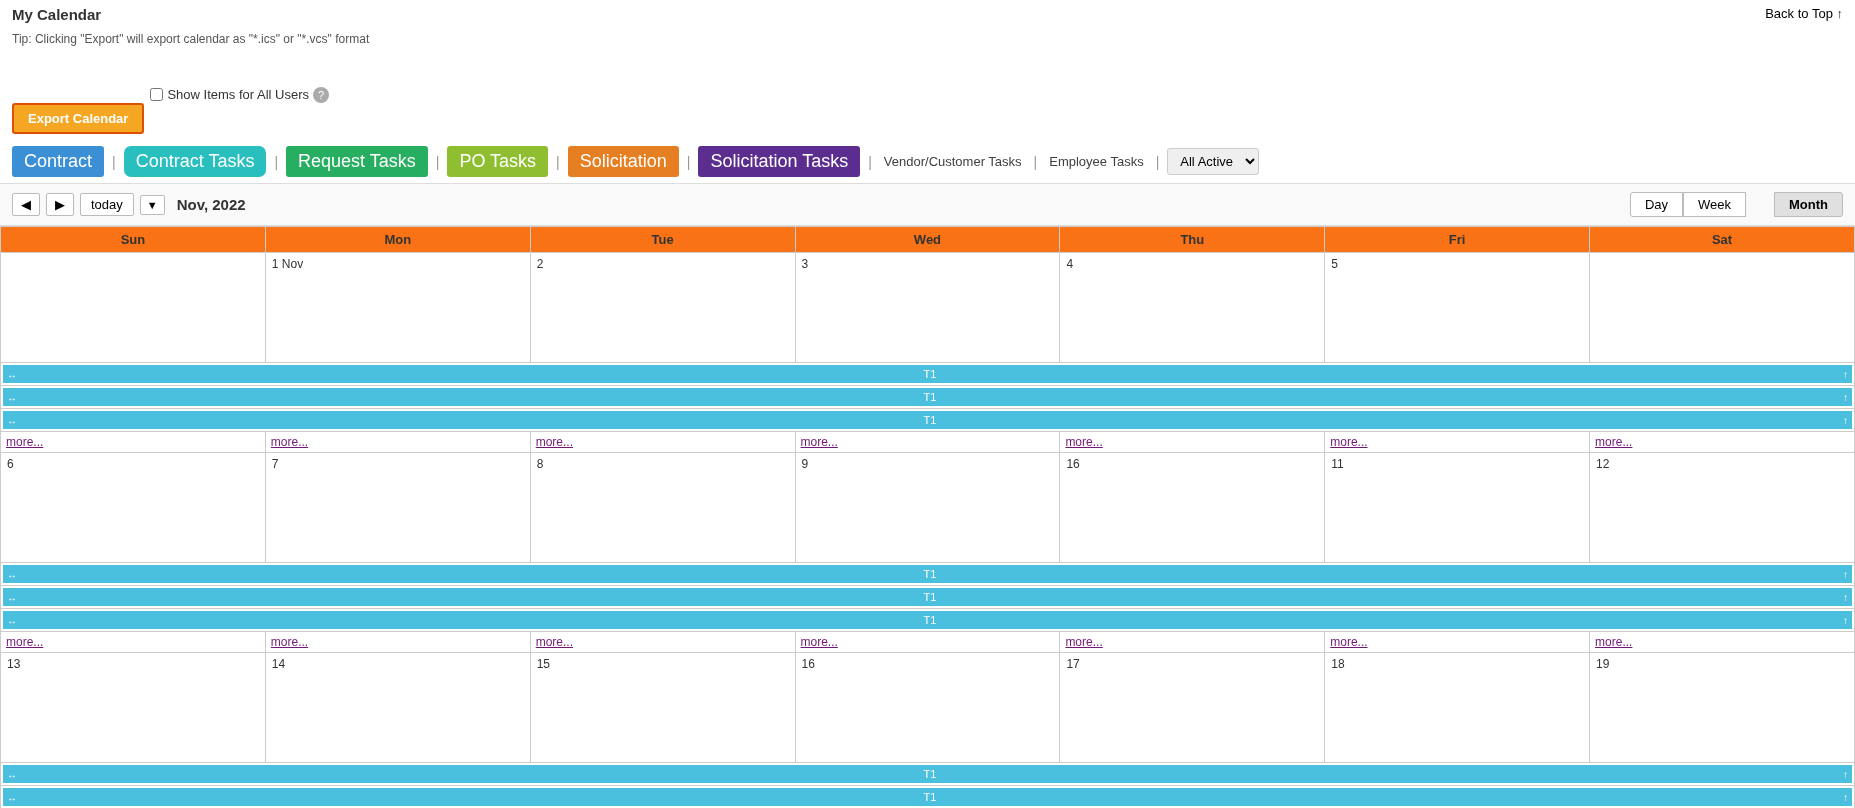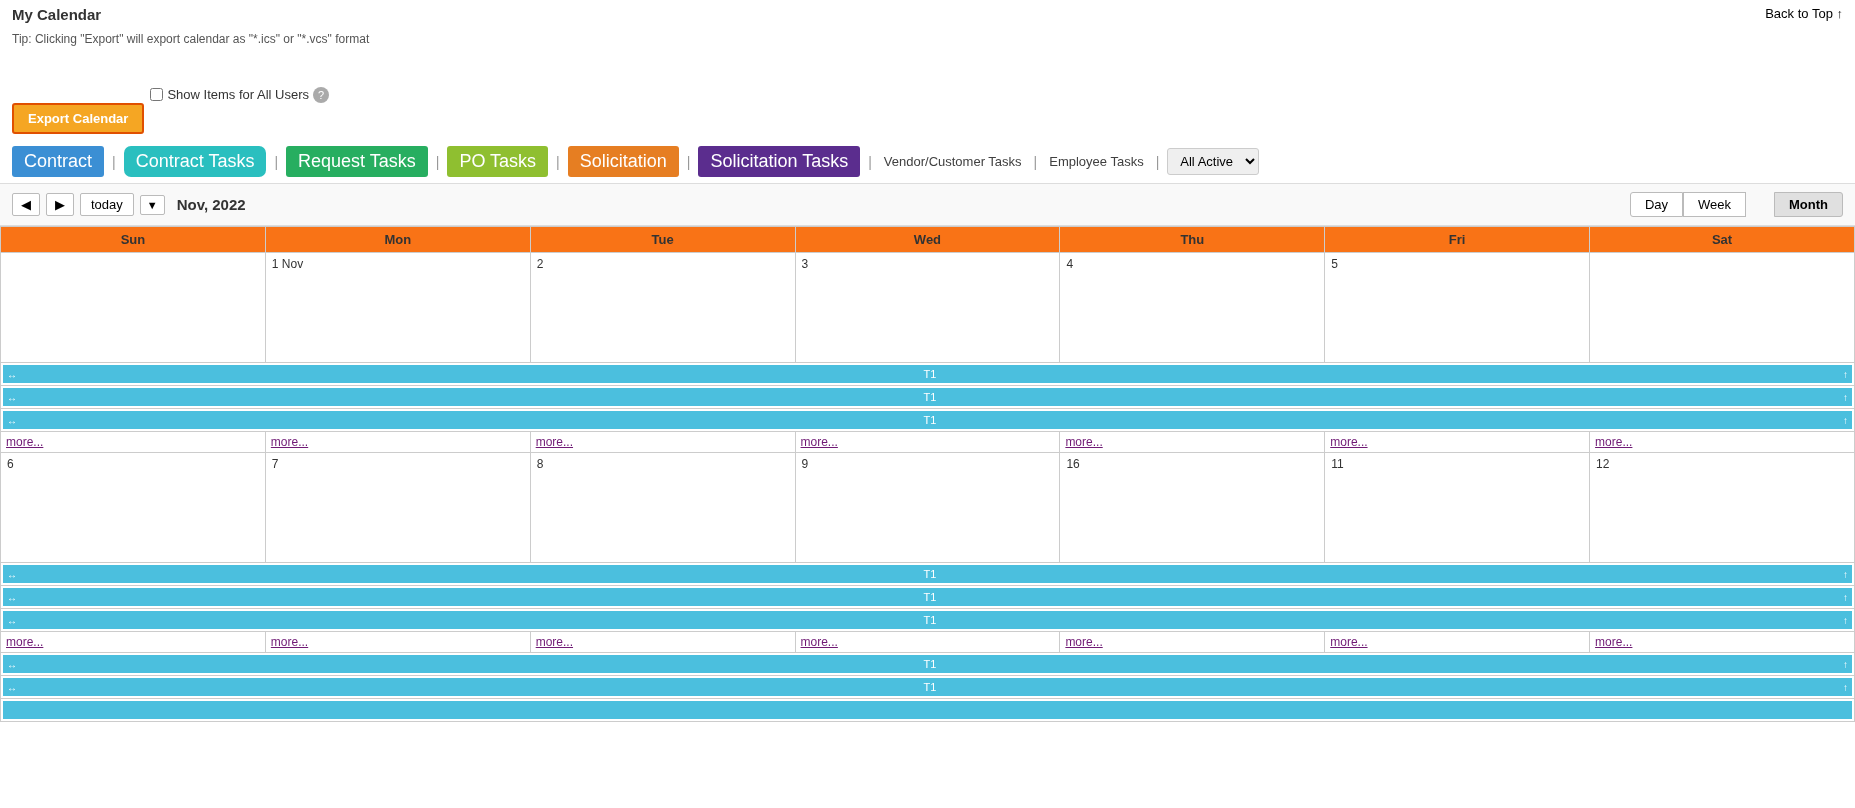--- a/index.html
+++ b/index.html
@@ -433,20 +433,43 @@
             <a class="more-link" href="#">more...</a>
           </td>
           <td style="border: 1px solid rgb(204, 204, 204); padding: 1px; height: 20px;">
             <a class="more-link" href="#">more...</a>
           </td>
           <td style="border: 1px solid rgb(204, 204, 204); padding: 1px; height: 20px;">
             <a class="more-link" href="#">more...</a>
           </td>
         </tr>
         <tr>
+          <td>
+            <div class="day-number">13</div>
+          </td>
+          <td>
+            <div class="day-number">14</div>
+          </td>
+          <td>
+            <div class="day-number">15</div>
+          </td>
+          <td>
+            <div class="day-number">16</div>
+          </td>
+          <td>
+            <div class="day-number">17</div>
+          </td>
+          <td>
+            <div class="day-number">18</div>
+          </td>
+          <td>
+            <div class="day-number">19</div>
+          </td>
+        </tr>
+        <tr>
           <td colspan="7" style="padding: 1px 2px; border: 1px solid rgb(204, 204, 204); height: 20px;">
             <div class="event-bar">
               <span style="font-size: 10px;">↔</span>
               <span>T1</span>
               <span style="font-size: 10px;">↑</span>
             </div>
           </td>
         </tr>
         <tr>
           <td colspan="7" style="padding: 1px 2px; border: 1px solid rgb(204, 204, 204); height: 20px;">

